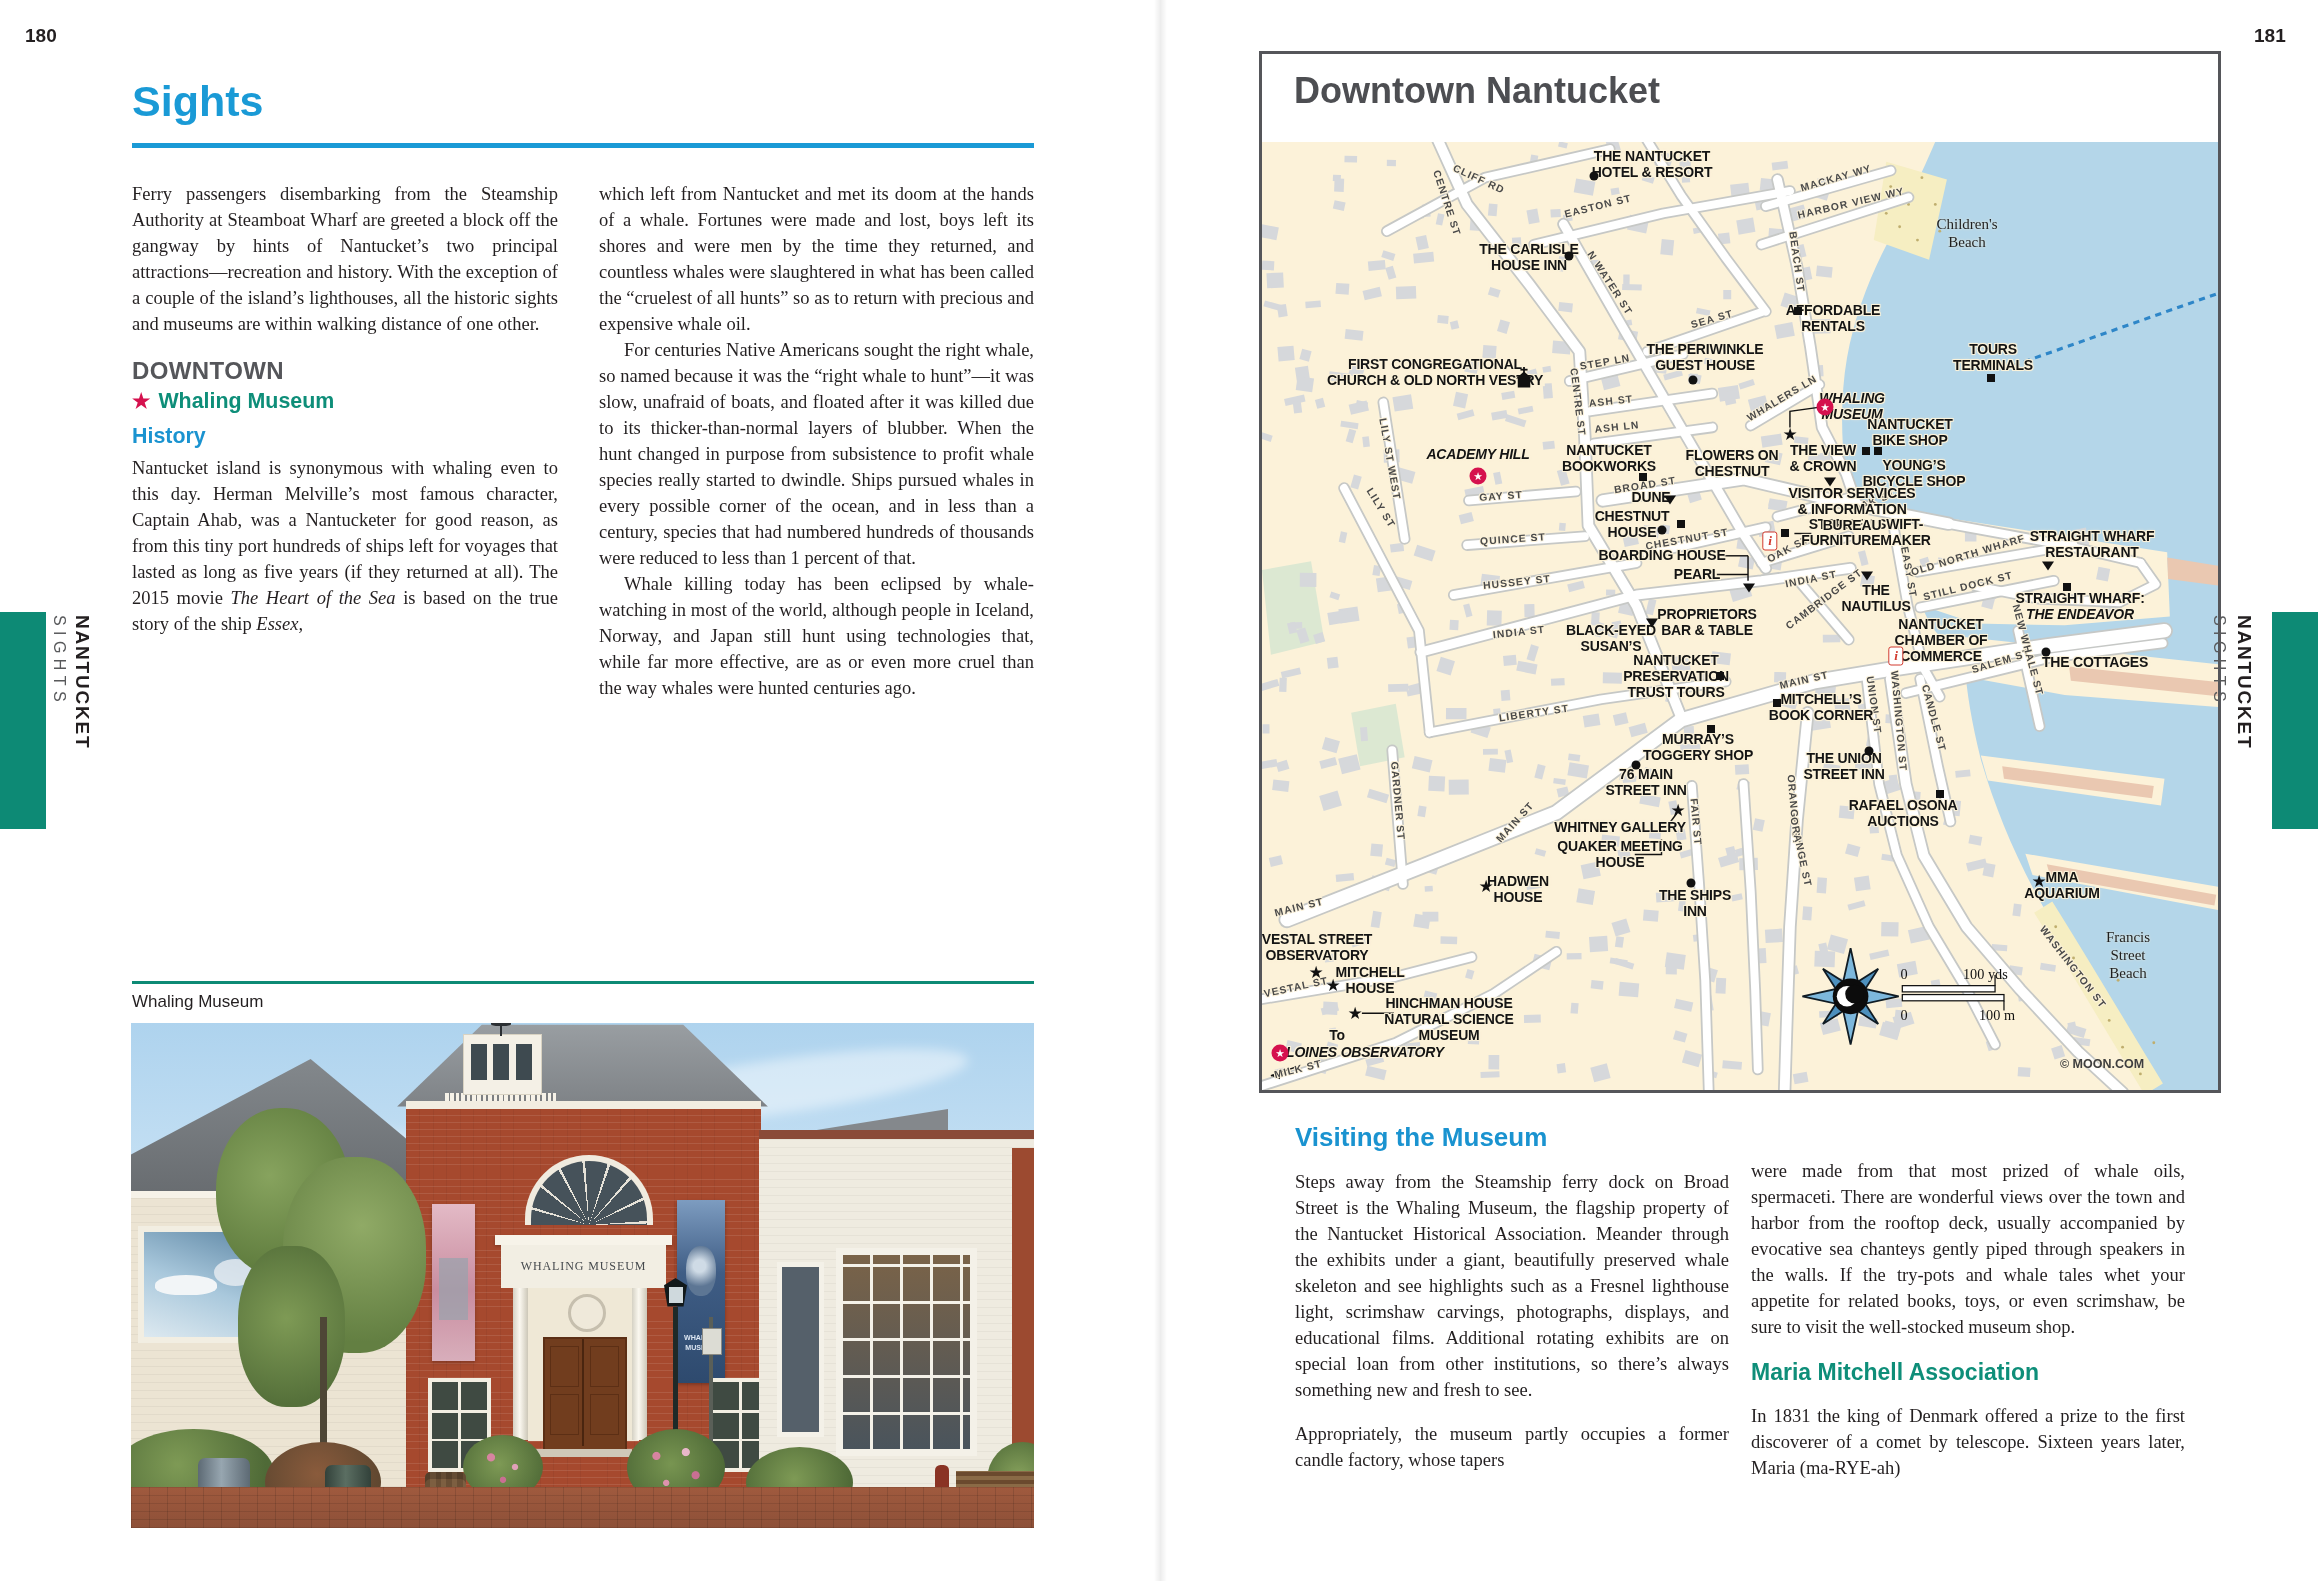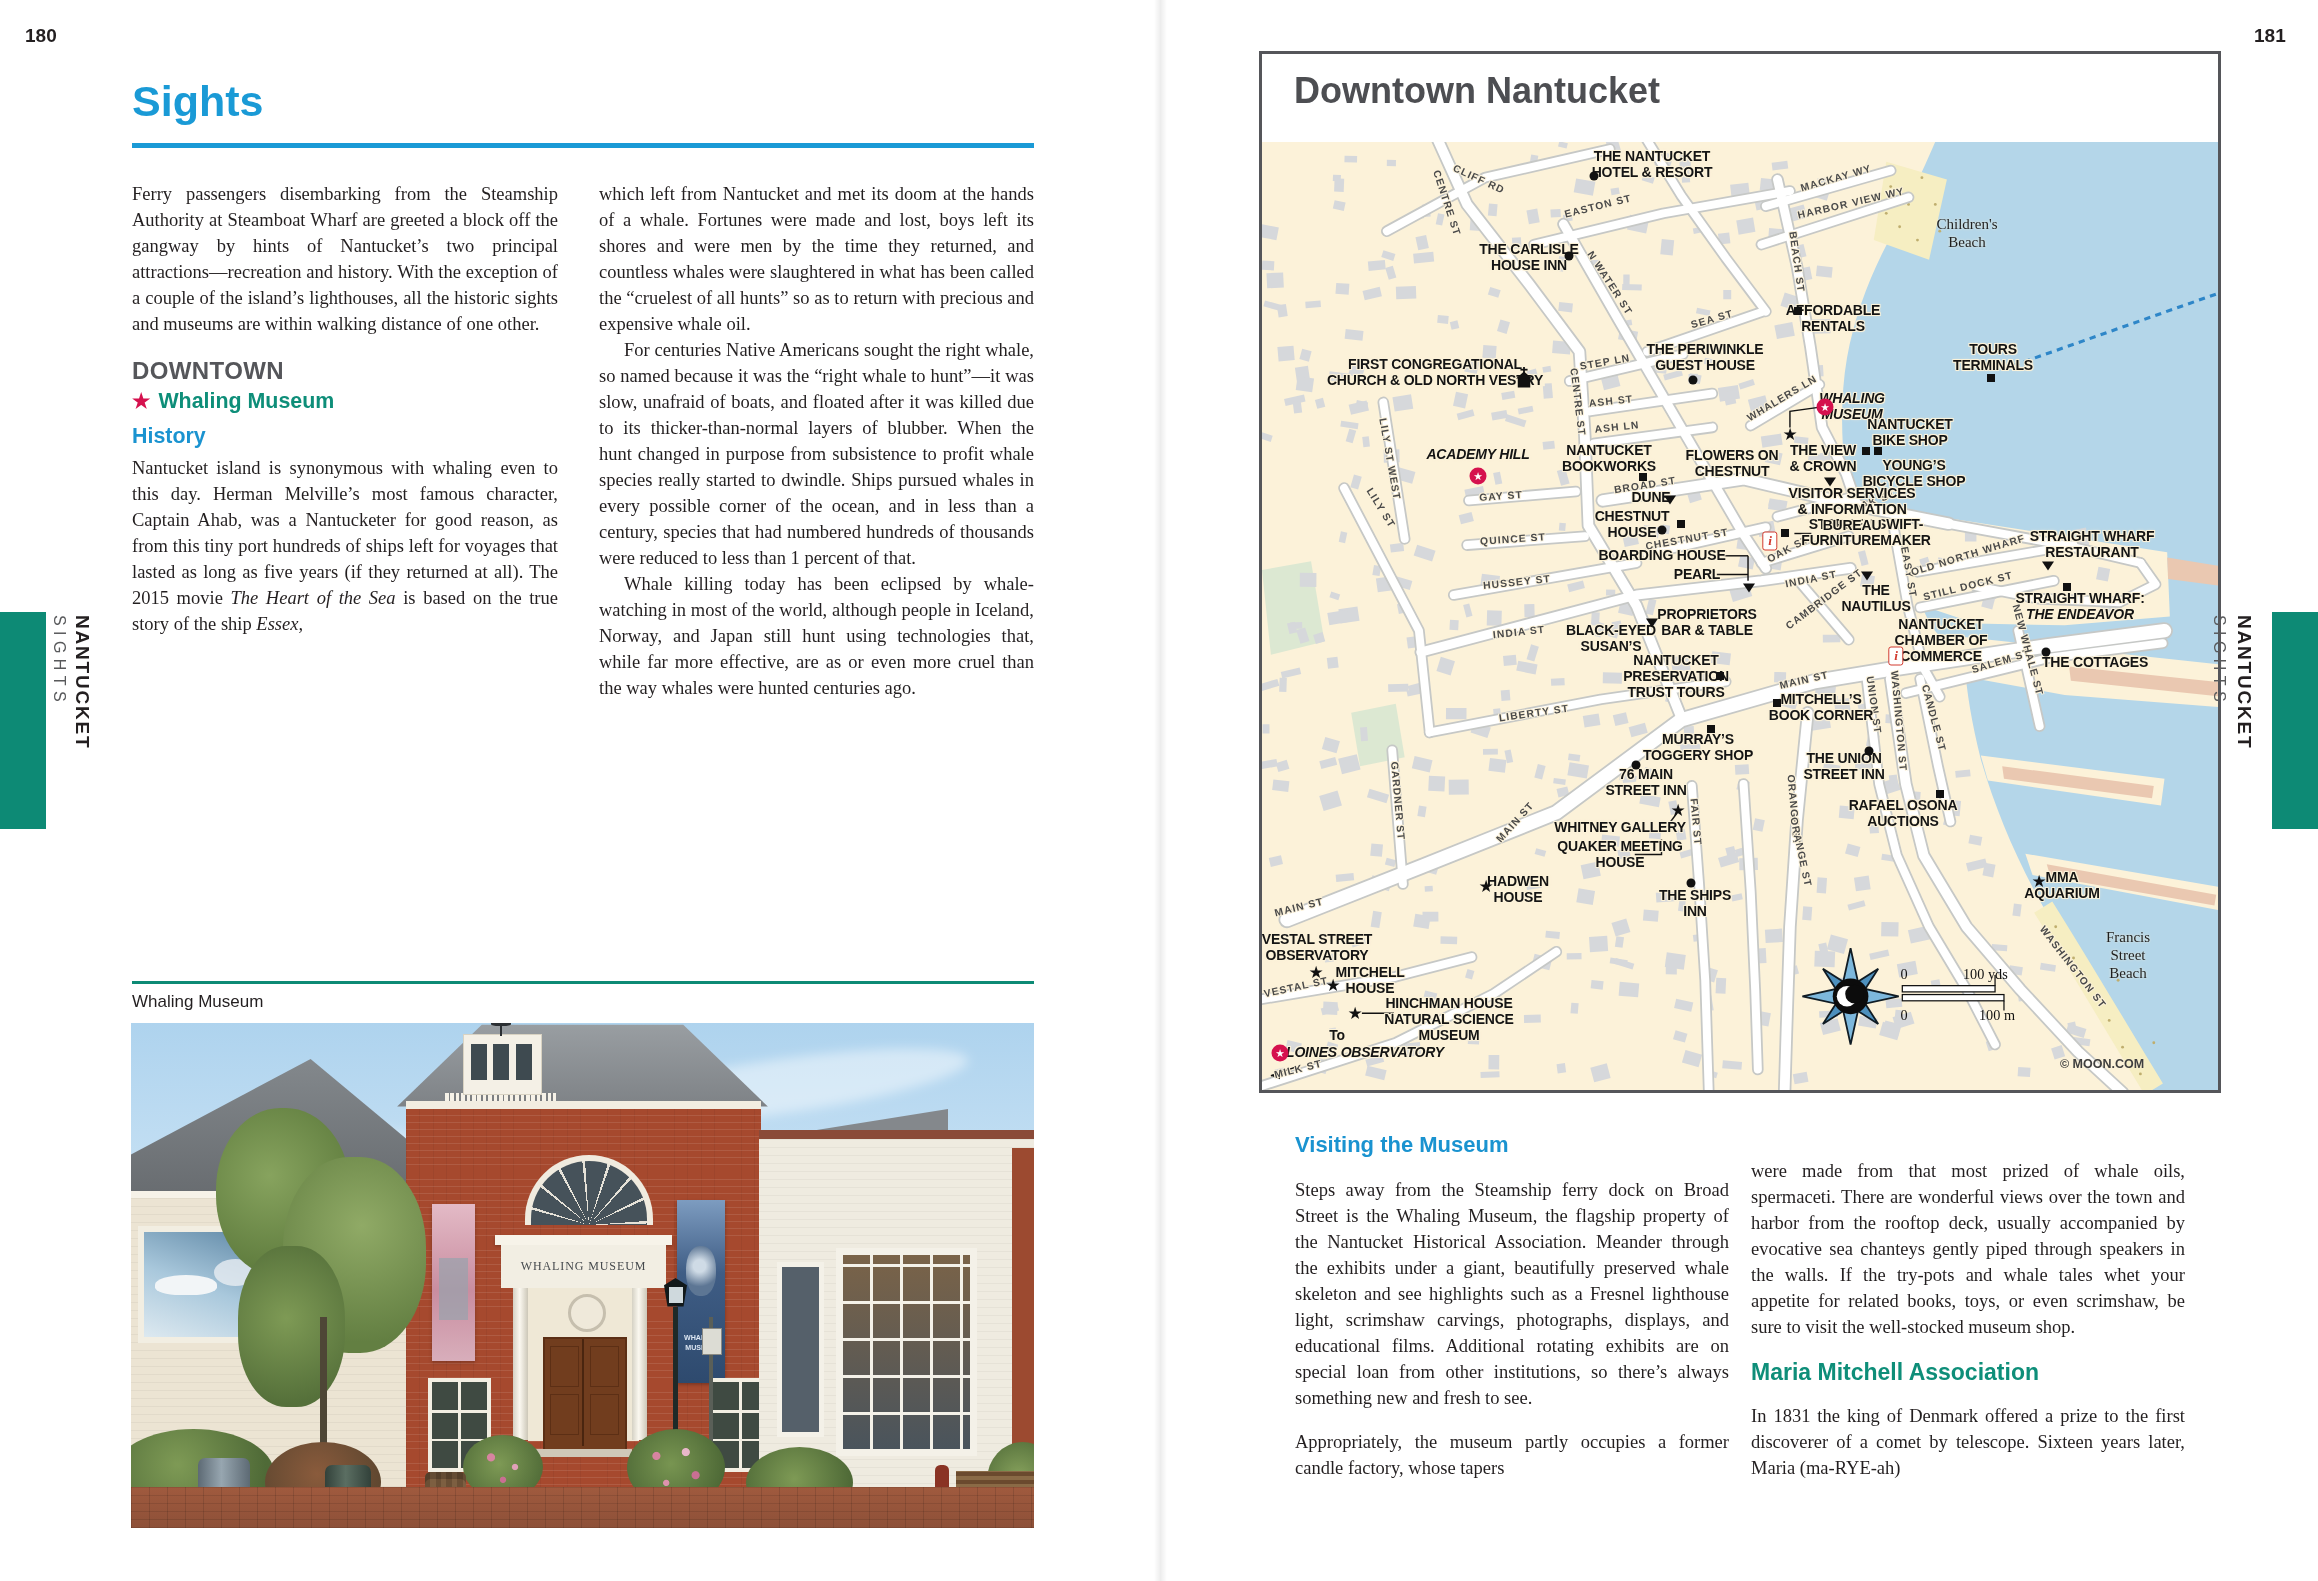--- a/index.html
+++ b/index.html
@@ -59,21 +59,21 @@
   .mk-redstar{width:17px;height:17px;border-radius:50%;background:#d5114e;color:#fff;font-size:10.7px;
               line-height:17px;text-align:center;font-family:"DejaVu Sans",sans-serif;}
   .mk-info{width:13.4px;height:17px;background:#fff;border:1.8px solid #d23b2f;border-radius:2.7px;color:#d23b2f;
            font-family:"Liberation Serif",serif;font-weight:bold;font-style:italic;font-size:13.4px;line-height:15px;text-align:center;}
   .moon{position:absolute;font-family:"Liberation Sans",sans-serif;font-weight:bold;font-size:12.5px;color:#3f3f3f;
         transform:translate(-50%,-50%);text-shadow:0 0 2.7px #fcf2d9;}
   
   .rbcol{font-size:18.5px;line-height:26px;text-align:justify;width:434px;}
   .rb1{left:1295px;top:1120px;}
   .rb2{left:1751px;top:1120px;}
-  .visit-h{font-family:"Liberation Sans",sans-serif;font-weight:800;font-size:22px;color:#1a93d0;margin:12px 0 9px 0;}
+  .visit-h{font-family:"Liberation Sans",sans-serif;font-weight:800;font-size:26px;color:#1a93d0;margin:4px 0 9px 0;}
   .maria-h{font-family:"Liberation Sans",sans-serif;font-weight:800;font-size:23px;color:#0e8e79;margin:14.3px 0 7.1px 0;}
   .sp-top{margin-top:38px;}
 </style>
 </head>
 <body>
 
 <div class="sheet">
   <div class="abs gutter"></div>
 
   <div>

